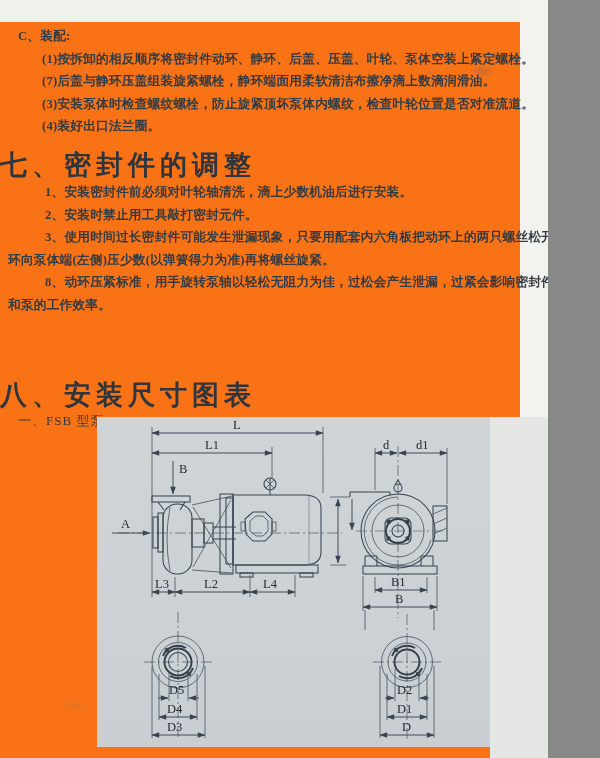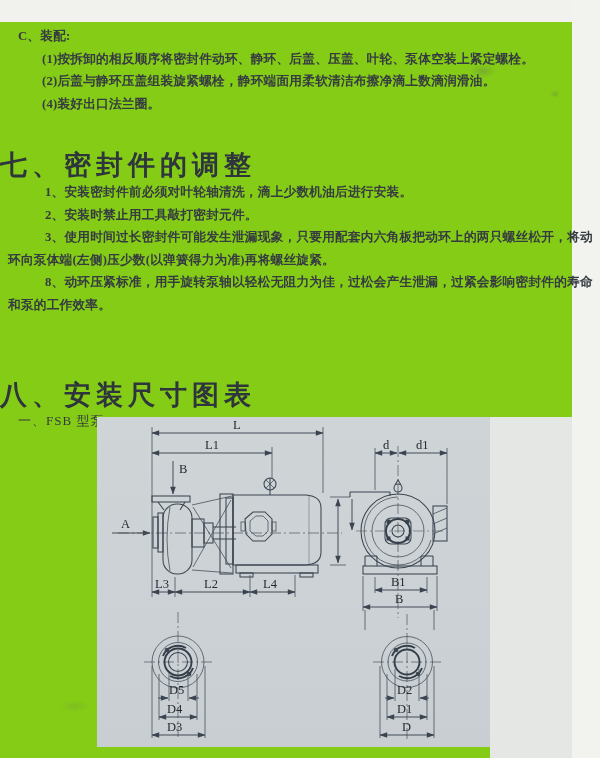--- a/index.html
+++ b/index.html
@@ -1,18 +1,18 @@
 <!DOCTYPE html>
 <html><head>
 <meta charset="utf-8">
 <style>
   html,body{margin:0;padding:0;background:#888;}
   .page{
-    position:relative;width:600px;height:758px;overflow:hidden;
-    background:#84cc16;
+    position:relative;width:548px;height:758px;overflow:hidden;
+    background:#f97316;
     font-family:"Liberation Serif","DejaVu Serif",serif;
     color:#353b41;
   }
   .strip-top{position:absolute;left:0;top:0;width:600px;height:22px;background:#f1f2ee;}
   .strip-right{position:absolute;right:0;top:0;width:28px;height:758px;background:#f2f3ef;}
   .strip-mid{position:absolute;left:490px;top:417px;width:82px;height:341px;background:#e4e7e3;}
   .smudge{position:absolute;border-radius:50%;pointer-events:none;}
   .smudge.a{left:470px;top:64px;width:26px;height:14px;background:radial-gradient(closest-side,rgba(90,95,100,.28),rgba(90,95,100,0));}
   .smudge.b{left:550px;top:90px;width:10px;height:8px;background:radial-gradient(closest-side,rgba(90,95,100,.25),rgba(90,95,100,0));}
   .smudge.c{left:60px;top:700px;width:30px;height:12px;background:radial-gradient(closest-side,rgba(100,104,108,.14),rgba(100,104,108,0));}
@@ -46,21 +46,22 @@
   <div class="strip-top"></div>
   <div class="strip-right"></div>
   <div class="strip-mid"></div>
   <div class="smudge a"></div>
   <div class="smudge b"></div>
   <div class="smudge c"></div>
 
   <div id="secC" class="bodytext">
     <p>C、装配:</p>
     <p class="item">(1)按拆卸的相反顺序将密封件动环、静环、后盖、压盖、叶轮、泵体空装上紧定螺栓。</p>
-    <p class="item">(2)后盖与静环压盖组装旋紧螺栓，静环端面用柔软清洁布擦净滴上数滴润滑油。</p>
+    <p class="item">(7)后盖与静环压盖组装旋紧螺栓，静环端面用柔软清洁布擦净滴上数滴润滑油。</p>
+    <p class="item">(3)安装泵体时检查螺纹螺栓，防止旋紧顶坏泵体内螺纹，检查叶轮位置是否对准流道。</p>
     <p class="item">(4)装好出口法兰圈。</p>
   </div>
 
   <h2 id="h7" class="big-heading">七、密封件的调整</h2>
 
   <div id="sec7" class="bodytext">
     <p>1、安装密封件前必须对叶轮轴清洗，滴上少数机油后进行安装。</p>
     <p>2、安装时禁止用工具敲打密封元件。</p>
     <p>3、使用时间过长密封件可能发生泄漏现象，只要用配套内六角板把动环上的两只螺丝松开，将动环向泵体端(左侧)压少数(以弹簧得力为准)再将螺丝旋紧。</p>
     <p>8、动环压紧标准，用手旋转泵轴以轻松无阻力为佳，过松会产生泄漏，过紧会影响密封件的寿命和泵的工作效率。</p>

